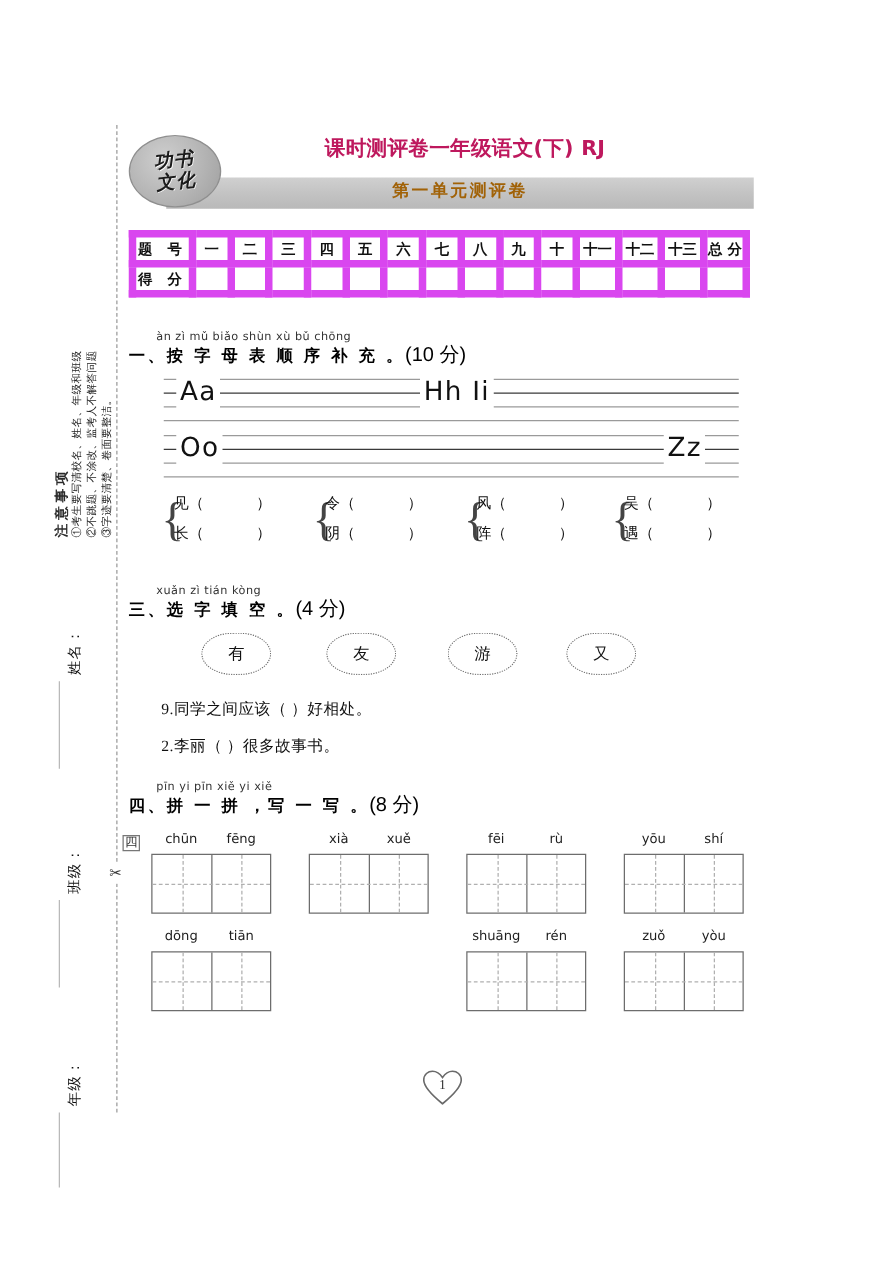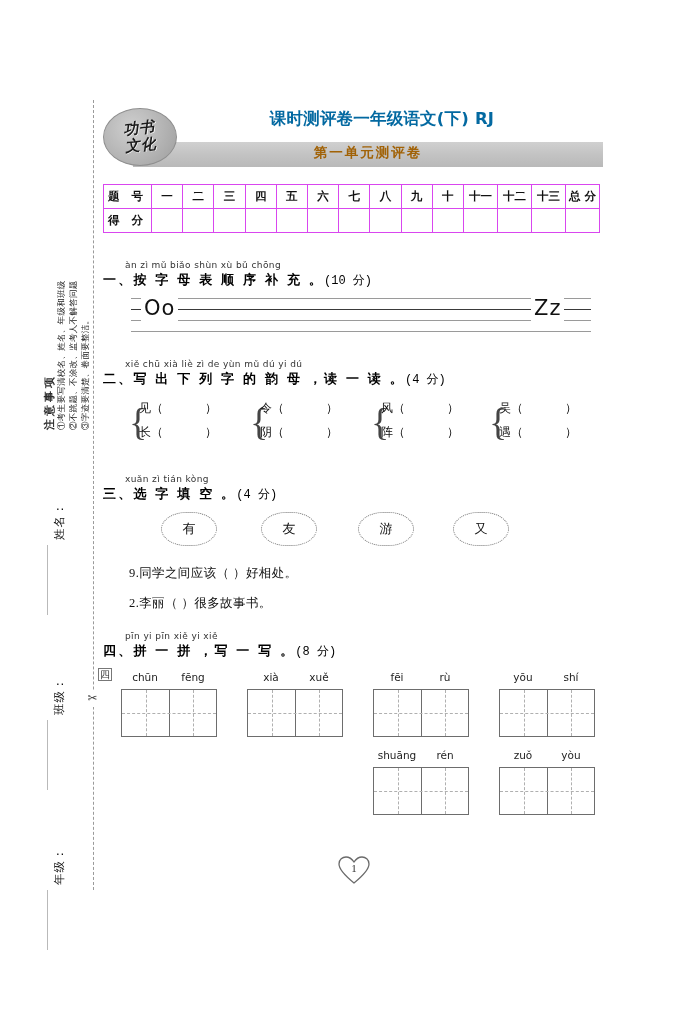--- a/index.html
+++ b/index.html
@@ -118,28 +118,28 @@
     color:#1b1b1b;
     line-height:17px;
     letter-spacing:1px;
     text-shadow: 0.5px 0.5px 0 #fff;
     transform: rotate(-6deg);
   }
   .logo-txt span { display:block; font-style:italic; }
 
   .paper-title {
     position:absolute;
-    left:58px; top:8px;
+    left:48px; top:8px;
     width:442px;
     text-align:center;
     font-family:"DejaVu Sans","Liberation Sans",sans-serif;
     font-weight:bold;
     font-size:16.5px;
     letter-spacing:0.2px;
-    color:#0369a1;
+    color:#be185d;
   }
 
   .banner {
     position:absolute;
     left:30px; top:42px;
     width:470px; height:25px;
     background:linear-gradient(to bottom,#d0d0d0 0%, #c3c3c3 50%, #b9b9b9 100%);
     z-index:1;
   }
   .banner-txt {
@@ -156,21 +156,21 @@
   }
 
   
   table.score {
     border-collapse:collapse;
     width:497px;
     margin-top:2px;
     table-layout:fixed;
   }
   table.score td {
-    border:1px solid #d946ef;
+    border:6px solid #d946ef;
     height:24px;
     text-align:center;
     vertical-align:middle;
     font-family:"DejaVu Sans","Liberation Sans",sans-serif;
     font-size:11.5px;
     font-weight:bold;
     color:#111;
     padding:0;
   }
   table.score td.lead { width:48px; letter-spacing:4px; }
@@ -190,23 +190,23 @@
   .sec-cn {
     font-family:"DejaVu Sans","Liberation Sans",sans-serif;
     font-size:13px;
     font-weight:bold;
     color:#000;
     letter-spacing:2.2px;
     line-height:18px;
     white-space:nowrap;
   }
   .sec-cn .pts {
-    font-family:Liberation Mono, monospace;
+    font-family:Liberation Sans, sans-serif;
     font-weight:normal;
-    font-size:12px;
+    font-size:16px;
     letter-spacing:0;
   }
 
   
   .staff-wrap { position:relative; margin:8px 0 0 28px; width:460px; }
   .staff {
     position:relative;
     height:34px;
     width:460px;
     margin-bottom:11px;
@@ -407,31 +407,33 @@
         <span>一、按 字 母 表  顺 序 补  充  。</span><span class="pts">(10 分)</span>
       </div>
     </div>
 
     <div class="staff-wrap">
       <div class="staff">
         <div class="ln l0"></div>
         <div class="ln l1"></div>
         <div class="ln l2"></div>
         <div class="ln l3"></div>
+        <div class="glyph" style="left:10px;">Aa</div>
+        <div class="glyph" style="left:205px;">Hh Ii</div>
+      </div>
+      <div class="staff">
+        <div class="ln l0"></div>
+        <div class="ln l1"></div>
+        <div class="ln l2"></div>
+        <div class="ln l3"></div>
         <div class="glyph" style="left:10px;">Oo</div>
         <div class="glyph" style="left:400px;text-align:right;">Zz</div>
       </div>
     </div>
 
-    <div class="sec">
-      <div class="sec-py">xiě chū xià liè zì de yùn mǔ  dú yi dú</div>
-      <div class="sec-cn">
-        <span>二、写 出 下 列 字 的 韵 母 ，读 一 读 。</span><span class="pts">(4 分)</span>
-      </div>
-    </div>
 
     <div class="brackets">
       <div class="bgrp" style="left:0px;">
         <div class="brace">{</div>
         <div class="row r1"><span>见（</span><span class="gap"></span><span>）</span></div>
         <div class="row r2"><span>长（</span><span class="gap"></span><span>）</span></div>
       </div>
       <div class="bgrp" style="left:121px;">
         <div class="brace">{</div>
         <div class="row r1"><span>令（</span><span class="gap"></span><span>）</span></div>
@@ -520,20 +522,32 @@
           <div class="tzgrid">
             <div class="vmid"></div>
               <div class="hdash"></div>
               <div class="vd1"></div>
               <div class="vd2"></div>
           </div>
         </div>
       </div>
 
       <div class="tzrow">
+        <div class="tzcell" style="left:0px;">
+          <div class="tzpy">
+            <span>dōng</span>
+            <span>tiān</span>
+          </div>
+          <div class="tzgrid">
+            <div class="vmid"></div>
+              <div class="hdash"></div>
+              <div class="vd1"></div>
+              <div class="vd2"></div>
+          </div>
+        </div>
         <div class="tzcell" style="left:252px;">
           <div class="tzpy">
             <span>shuāng</span>
             <span>rén</span>
           </div>
           <div class="tzgrid">
             <div class="vmid"></div>
               <div class="hdash"></div>
               <div class="vd1"></div>
               <div class="vd2"></div>

